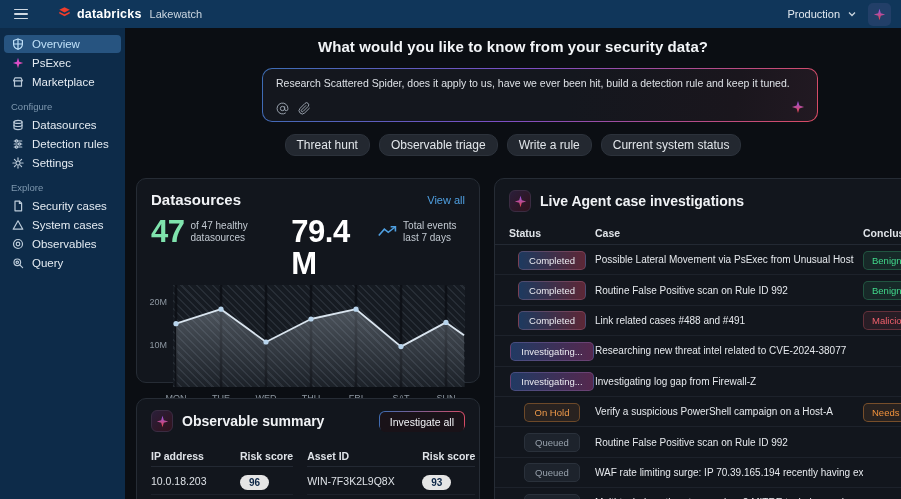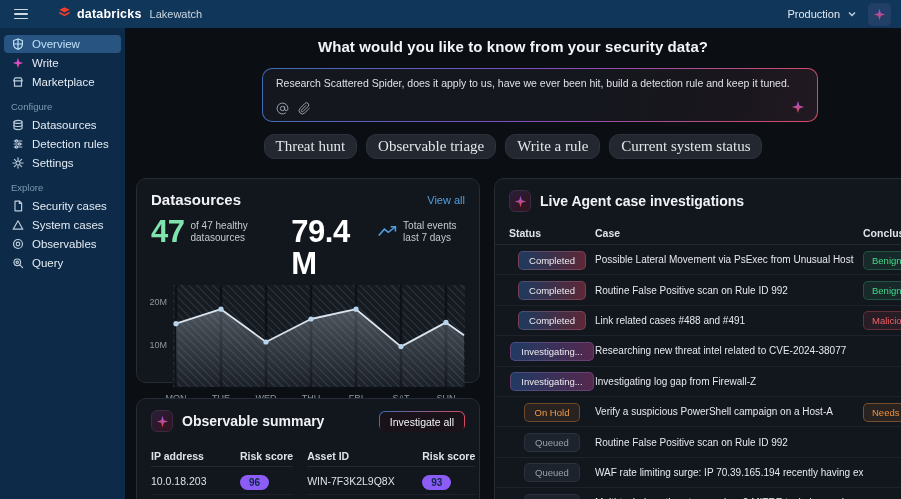--- a/index.html
+++ b/index.html
@@ -37,21 +37,21 @@
             background:linear-gradient(115deg,#3c6db4 0%,#7b4ec4 45%,#d94b63 100%); }
   .prompt-inner { width:100%; height:100%; border-radius:9px; position:relative; cursor:text;
                   background:linear-gradient(100deg,#14171e 55%,#1a161d 85%,#221922 100%); padding:8px 13px; }
   .prompt-text { font-size:10.5px; color:#dde1e6; }
   .prompt-tools { position:absolute; left:13px; bottom:7px; display:flex; gap:9px; }
   .ptool { width:13px; height:13px; color:#9aa4af; cursor:pointer; }
   .prompt-send { position:absolute; right:12px; bottom:7px; width:14px; height:14px; cursor:pointer; }
 
   .chips { position:absolute; left:0; top:106px; width:776px; display:flex; justify-content:center; gap:9px; }
   .chip { background:#232830; border:1px solid #2c323b; border-radius:10px; padding:3px 11px;
-          font-size:15px; color:#e2e6ea; cursor:pointer; white-space:nowrap;font-family:Liberation Serif, serif; }
+          font-size:12px; color:#e2e6ea; cursor:pointer; white-space:nowrap; }
 
   
   .card { position:absolute; background:#12161d; border:1px solid #262c35; border-radius:10px; }
   .card-ds { left:11px; top:150px; width:344px; height:205px; padding:12px 14px; }
   .card-obs { left:11px; top:370px; width:344px; height:140px; padding:11px 14px; }
   .card-agent { left:369px; top:150px; width:556px; height:400px; padding:11px 0 0 0; }
 
   .card-title { font-size:14px; font-weight:bold; color:#f0f2f5; }
   .link { font-size:11px; color:#4f9fe0; cursor:pointer; }
   .ds-head { display:flex; justify-content:space-between; align-items:center; }
@@ -99,21 +99,21 @@
   .obs-tables { display:flex; gap:14px; margin-top:13px; }
   .obs-table { flex:1; }
   .obs-table.right { flex:1.15; }
   .obs-hrow, .obs-drow { display:grid; align-items:center; }
   .obs-table.left .obs-hrow, .obs-table.left .obs-drow { grid-template-columns:89px 1fr; }
   .obs-table.right .obs-hrow, .obs-table.right .obs-drow { grid-template-columns:115px 1fr; }
   .obs-hrow { height:22px; border-bottom:1px solid #232933; }
   .obs-hcell { font-size:10.5px; font-weight:bold; color:#dfe3e8; white-space:nowrap; }
   .obs-drow { height:28px; border-bottom:1px solid #1d222b; }
   .obs-dcell { font-size:10.5px; color:#dde1e6; white-space:nowrap; }
-  .risk-pill { display:inline-block; background:#8b5cf6; color:#0d2747; font-weight:bold;
+  .risk-pill { display:inline-block; background:#e5e5e5; color:#0d2747; font-weight:bold;
                font-size:10px; padding:2px 9px; border-radius:9px; }
 </style>
 </head>
 <body>
 
 <div id="page">
 
   <div class="topbar">
     <div class="hamburger">
         <span></span>
@@ -168,21 +168,21 @@
           <svg width="12" height="12" viewBox="0 0 12 12">
             <defs>
               <linearGradient id="gp" x1="0" y1="0" x2="1" y2="1">
                 <stop offset="0" stop-color="#c84df0"></stop>
                 <stop offset="1" stop-color="#f04d9a"></stop>
               </linearGradient>
             </defs>
             <path fill="url(#gp)" d="M6 0.8 L7.2 4.8 L11.2 6 L7.2 7.2 L6 11.2 L4.8 7.2 L0.8 6 L4.8 4.8 Z"></path>
           </svg>
         </span>
-        <span>Write</span>
+        <span>PsExec</span>
       </div>
       <div class="sb-item">
         <span class="sb-ico">
           <svg width="12" height="12" viewBox="0 0 12 12" fill="none" stroke="currentColor" stroke-width="1.2" stroke-linejoin="round" stroke-linecap="round">
             <path d="M1.6 4.8 L2.9 1.9 H9.1 L10.4 4.8 Z"></path>
             <path d="M2.5 4.8 V10.2 H9.5 V4.8"></path>
           </svg>
         </span>
         <span>Marketplace</span>
       </div>

